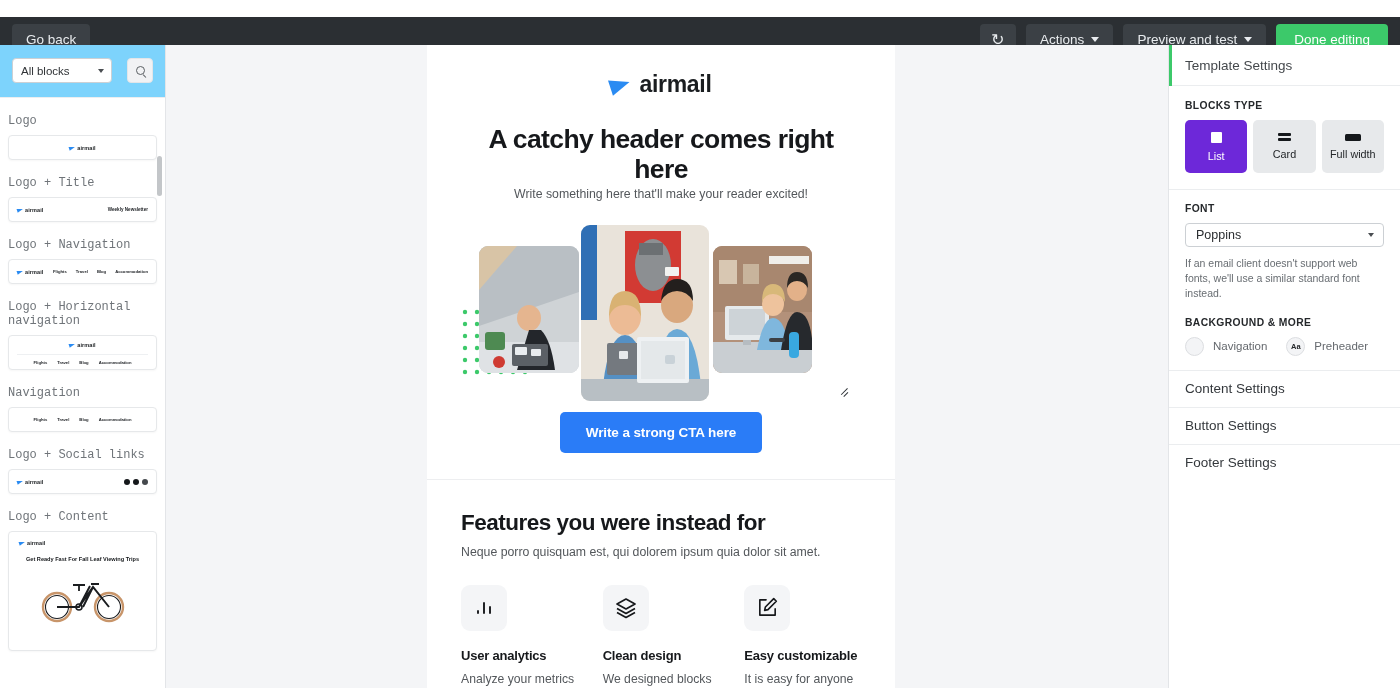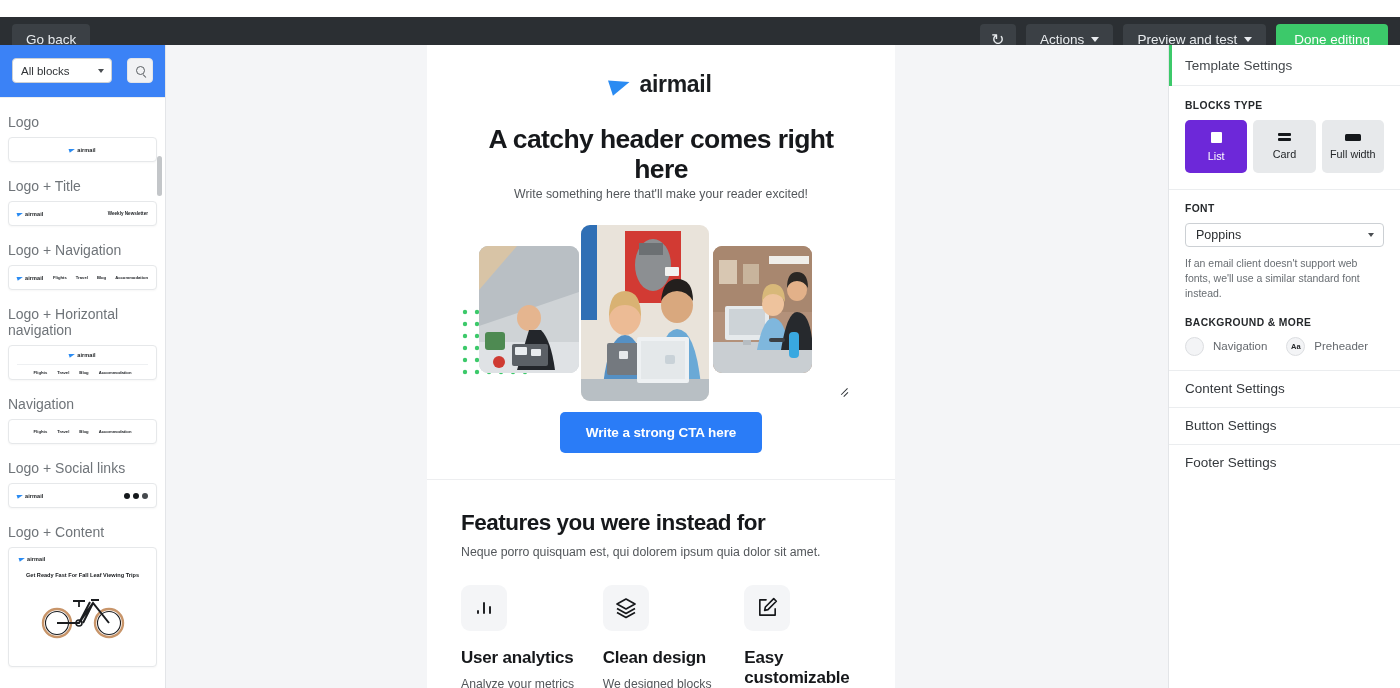--- a/index.html
+++ b/index.html
@@ -50,21 +50,21 @@
   .sidebar {
     position: absolute; top: 45px; left: 0;
     width: 166px; height: 643px;
     background: #ffffff;
     border-right: 1px solid #e3e5e8;
     display: flex; flex-direction: column;
   }
   .sb-head {
     padding: 13px 12px 14px 12px;
     display: flex; gap: 15px; align-items: center;
-    background: #3b82f6;
+    background: #7dd3fc;
   }
   .sb-select {
     position: relative;
     flex: 1;
     height: 25px;
     border: 1px solid #ccd0d4;
     border-radius: 4px;
     background: #fff;
     font-size: 11.5px;
     color: #303336;
@@ -111,23 +111,24 @@
     padding: 0 8px;
   }
   .sb-scroll-thumb {
     position: absolute; right: 3px; top: 58px;
     width: 5px; height: 40px;
     background: #c3c6c9;
     border-radius: 3px;
     cursor: pointer;
   }
   .blk-label {
-    font-size: 14px;
+    font-size: 12px;
     color: #6f7479;
     margin: 16px 0 7px 0;
+    font-family: Liberation Mono, monospace;
   }
   .blk-card {
     border: 1px solid #e6e8ea;
     border-radius: 4px;
     background: #fff;
     box-shadow: 0 1px 2px rgba(0,0,0,.035);
     cursor: pointer;
     overflow: hidden;
   }
   .thumb-row {
@@ -292,21 +293,21 @@
     gap: 0 25px;
   }
   .ficon {
     width: 46px; height: 46px;
     background: #f4f5f7;
     border-radius: 9px;
     display: flex; align-items: center; justify-content: center;
     margin-bottom: 17px;
   }
   .fname {
-    font-size: 17px; font-weight: 800; color: #16181b;
+    font-size: 13px; font-weight: 800; color: #16181b;
     margin-bottom: 7px; letter-spacing: -0.2px;
   }
   .fdesc { font-size: 12.2px; color: #53575b; line-height: 1.55; }
 
   
   .rpanel {
     position: absolute; top: 45px; right: 0;
     width: 232px; height: 643px;
     background: #ffffff;
     border-left: 1px solid #e3e5e8;

